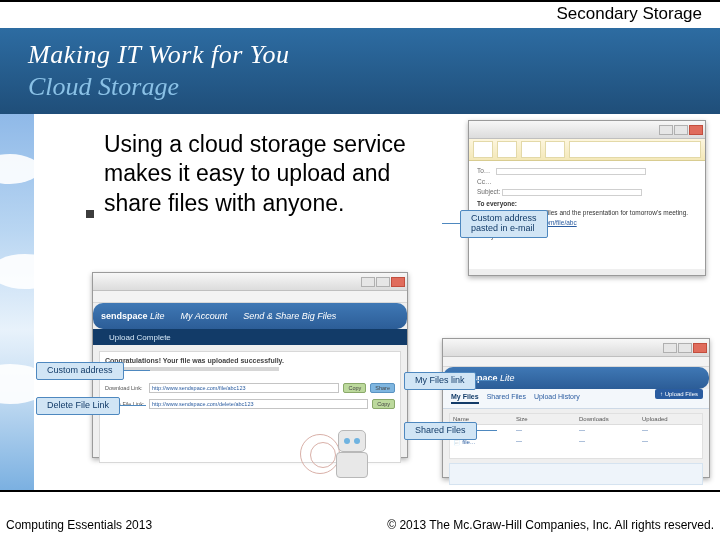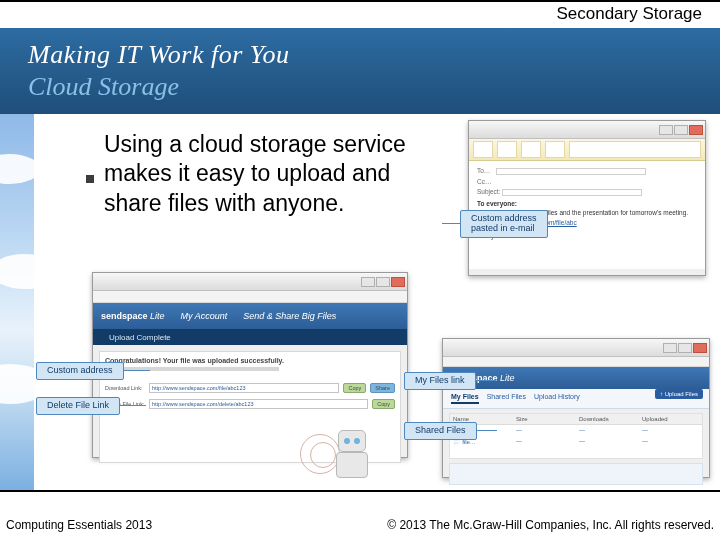--- a/index.html
+++ b/index.html
@@ -12,30 +12,30 @@
   .title-band { position: absolute; left: 0; top: 28px; width: 720px; height: 86px; background: linear-gradient(to bottom, #2d6ca2 0%, #1f4e79 100%); padding: 12px 0 16px 28px; }
   .title-line1 { font-family: Georgia, 'Times New Roman', serif; font-style: italic; color: #fff; font-size: 26px; font-weight: 500; letter-spacing: .5px; }
   .title-line2 { font-family: Georgia, 'Times New Roman', serif; font-style: italic; color: #8ac1e6; font-size: 26px; font-weight: 500; margin-top: 2px; }
 
   .sky-strip { position: absolute; left: 0; top: 114px; width: 34px; height: 392px; background: linear-gradient(to bottom, #8fb9e8 0%, #b9d6f2 30%, #e8f2fb 55%, #c7def3 70%, #6fa9de 100%); overflow: hidden; }
   .cloud { position: absolute; background: #fff; border-radius: 50%; opacity: .9; }
 
   .body { position: absolute; left: 34px; top: 114px; width: 686px; height: 392px; }
 
   .bullet-block { position: absolute; left: 52px; top: 16px; width: 360px; }
-  .bullet-row { display: flex; align-items: center; gap: 10px; }
+  .bullet-row { display: flex; align-items: flex-end; gap: 10px; }
   .sq { width: 8px; height: 8px; background: #3c3c3c; margin-top: 10px; flex-shrink: 0; }
   .bullet-text { font-size: 23px; line-height: 1.28; color: #000; }
 
   
   .shot { position: absolute; background: #efefef; box-shadow: 0 2px 5px rgba(0,0,0,.3); border: 1px solid #9a9a9a; }
   .shot .win-top { height: 18px; background: linear-gradient(to bottom,#f7f7f7,#dcdcdc); border-bottom: 1px solid #bfbfbf; display:flex; justify-content:flex-end; align-items:center; padding-right:2px; gap:1px; }
   .wbtn { width:14px; height:10px; background:#e6e6e6; border:1px solid #b0b0b0; }
   .wbtn.red { background:#e06c5c; border-color:#c24e3e; }
-  .band { height: 26px; background: linear-gradient(to bottom,#3f78b5,#2c5d97); color:#fff; font-size:9px; font-style:italic; display:flex; align-items:center; padding-left:8px; gap:16px; }
+  .band { height: 26px; background: linear-gradient(to bottom,#3f78b5,#2c5d97); color:#fff; font-size:9px; font-style:italic; display:flex; align-items:center; padding-left:8px; gap:16px;border-radius:10px; }
   .band b { font-weight:700; font-style:normal; }
   .pane { background:#fff; margin:6px; border:1px solid #d8d8d8; font-size:7px; color:#444; padding:5px; position:relative; }
   .mini-line { height:4px; background:#d6d6d6; margin:3px 0; }
   .mini-box { background:#fff; border:1px solid #cfcfcf; }
 
   
   .shot-email { left: 434px; top: 6px; width: 238px; height: 156px; }
   .ribbon { height:22px; background:linear-gradient(to bottom,#fdf6df,#f4e8b8); border-bottom:1px solid #d8cc91; display:flex; gap:4px; padding:2px 4px; }
   .rib-item { width:20px; background:#fff; border:1px solid #e3d9a8; }
   .mail-body { background:#fff; height:108px; margin:0; padding:6px 8px; font-size:6.5px; color:#333; }

